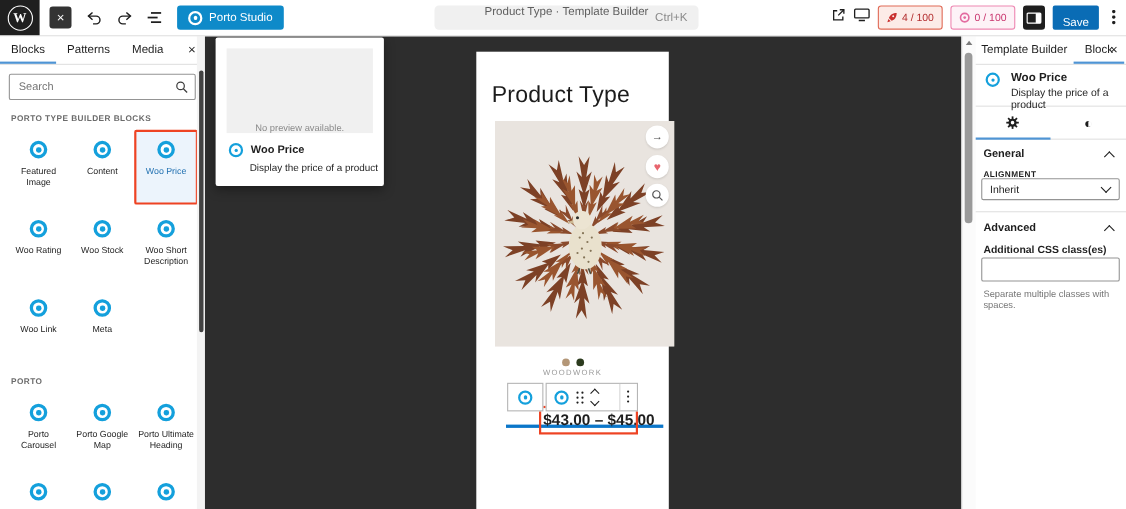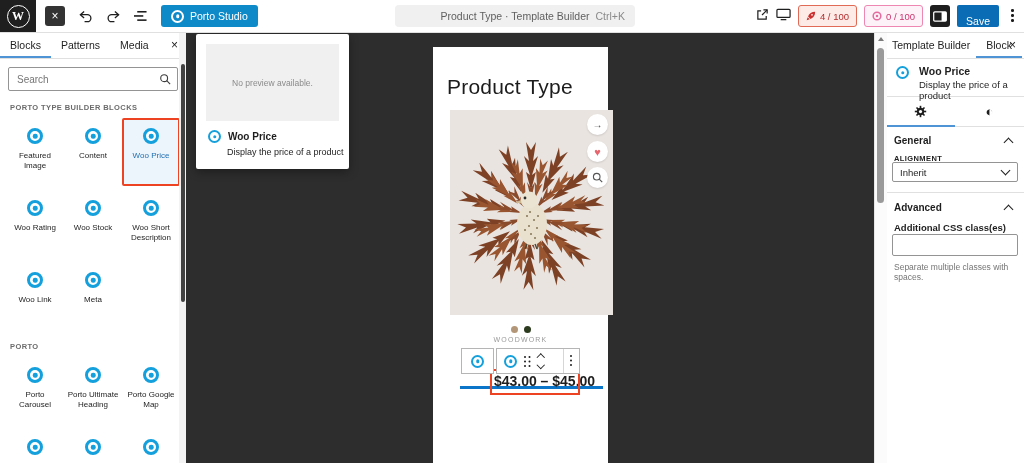--- a/index.html
+++ b/index.html
@@ -18,21 +18,21 @@
   .studio-btn{margin-left:14px;height:22px;background:#0e8ac9;border-radius:3px;color:#fff;
               display:flex;align-items:center;gap:6px;padding:0 10px;font-size:10.5px;}
   .picon{display:inline-block;box-sizing:border-box;border-radius:50%;background:#fff;position:relative;
          border:3px solid #14a0dc;width:16px;height:16px;flex:none;}
   .picon::after{content:"";position:absolute;left:50%;top:50%;transform:translate(-50%,-50%);
                 width:4.5px;height:4.5px;border-radius:50%;background:#14a0dc;}
   .picon.sm{width:13px;height:13px;border-width:2.5px;}.picon.sm::after{width:3.5px;height:3.5px;}
   .picon.wht{border-color:#fff;background:transparent;width:13px;height:13px;border-width:2px;}
   .picon.wht::after{background:#fff;width:3.5px;height:3.5px;}
   .h-center{position:absolute;left:395px;top:5px;width:240px;height:22px;background:#f0f0f0;border-radius:4px;
-            display:flex;align-items:center;justify-content:center;font-size:10.5px;color:#5f5f5f;}
+            display:flex;justify-content:center;font-size:10.5px;color:#5f5f5f;}
   .h-shortcut{position:absolute;right:10px;top:0;height:22px;display:flex;align-items:center;color:#8a8a8a;}
   .h-right{position:absolute;right:6px;top:0;height:32px;display:flex;align-items:center;gap:7px;}
   .badge{height:20px;border-radius:3px;display:flex;align-items:center;gap:4px;padding:0 7px;font-size:9.5px;}
   .badge1{background:#fcebe7;border:1px solid #e06a56;color:#b32d2e;}
   .badge2{background:#fdf2f7;border:1px solid #ee87b2;color:#c9356e;}
   .toggle-btn{width:20px;height:22px;background:#1e1e1e;border-radius:3px;display:flex;align-items:center;justify-content:center;}
   .save-btn{height:22px;background:#0a6cb5;color:#fff;border-radius:2px;padding:0 9px;font-size:10.5px;
             display:flex;align-items:flex-end;}
   .kebab{width:4px;height:14px;position:relative;margin:0 4px;}
   .kebab::before{content:"";position:absolute;left:1px;top:0;width:2.6px;height:2.6px;border-radius:50%;
@@ -55,21 +55,21 @@
          border:2px solid transparent;border-radius:2px;}
   .bcell .blabel{font-size:8px;line-height:1.25;text-align:center;color:#1e1e1e;}
   .bcell.hl{border-color:#ee4323;background:#ecf4fc;}
   .bcell.hl .blabel{color:#2271b1;}
   
   #canvas{position:absolute;left:186px;top:32px;width:700px;bottom:0;background:#2d2d2d;}
   
   #popup{position:absolute;left:10px;top:2px;width:153px;height:135px;background:#fff;border-radius:2px;
          box-shadow:0 3px 10px rgba(0,0,0,.35);z-index:15;}
   .pp-preview{position:absolute;left:10px;top:10px;right:10px;height:77px;background:#f0f0f0;
-              display:flex;align-items:center;justify-content:center;font-size:8.5px;color:#8a8a8a;}
+              display:flex;align-items:flex-end;justify-content:center;font-size:8.5px;color:#8a8a8a;}
   .pp-row{position:absolute;left:12px;top:96px;display:flex;gap:7px;}
   .pp-name{font-size:10px;font-weight:bold;line-height:13px;}
   .pp-desc{position:absolute;left:31px;top:113px;font-size:9px;color:#1e1e1e;}
   
   #page{position:absolute;left:247px;top:15px;width:175px;bottom:0;background:#fff;}
   .pg-title{position:absolute;left:14px;top:28px;font-size:21px;color:#1c1c1c;letter-spacing:.2px;}
   .pcard{position:absolute;left:17px;top:63px;width:163px;height:205px;background:#e9e4df;overflow:hidden;}
   .pact{position:absolute;right:5px;width:21px;height:21px;border-radius:50%;background:#fff;
         box-shadow:0 1px 2px rgba(0,0,0,.12);display:flex;align-items:center;justify-content:center;
         font-size:10px;color:#444;}
@@ -271,25 +271,25 @@
     </div>
 
     <div class="sec-title">PORTO</div>
     <div class="bgrid">
       <div class="bcell">
           <span class="picon"></span>
           <span class="blabel">Porto Carousel</span>
         </div>
       <div class="bcell">
           <span class="picon"></span>
+          <span class="blabel">Porto Google Map</span>
+        </div>
+      <div class="bcell">
+          <span class="picon"></span>
           <span class="blabel">Porto Ultimate Heading</span>
-        </div>
-      <div class="bcell">
-          <span class="picon"></span>
-          <span class="blabel">Porto Google Map</span>
         </div>
       <div class="bcell">
           <span class="picon"></span>
           <span class="blabel">Porto Info Box</span>
         </div>
       <div class="bcell">
           <span class="picon"></span>
           <span class="blabel">Porto Stat Counter</span>
         </div>
       <div class="bcell">

